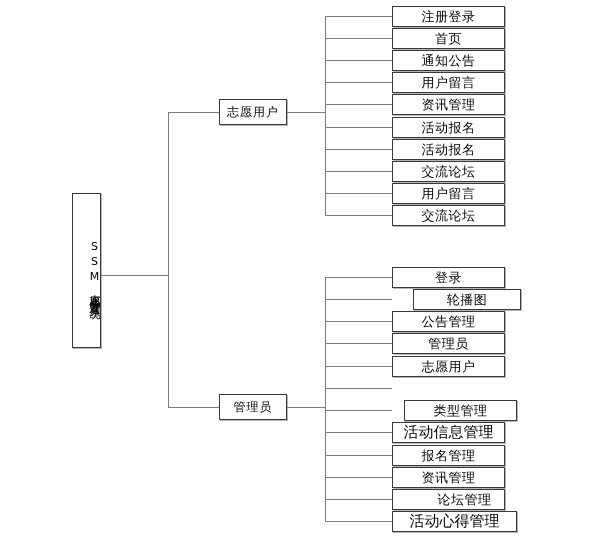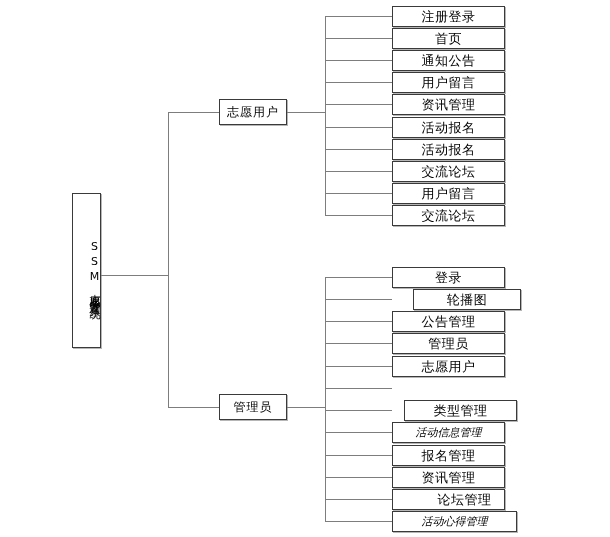--- a/index.html
+++ b/index.html
@@ -49,23 +49,22 @@
     font-size: 12px;
     letter-spacing: 1px;
   }
 
   
   .node.leaf {
     font-size: 13px;
     letter-spacing: 0.5px;
   }
   .node.leaf.dense {
-    font-size: 11px;
+    font-size: 15px;
     letter-spacing: 0;
-    font-style: italic;
   }
 
   
   .line {
     position: absolute;
     background: #7d7d7d;
   }
   .line.h { height: 1px; }
   .line.v { width: 1px; }
 </style>

